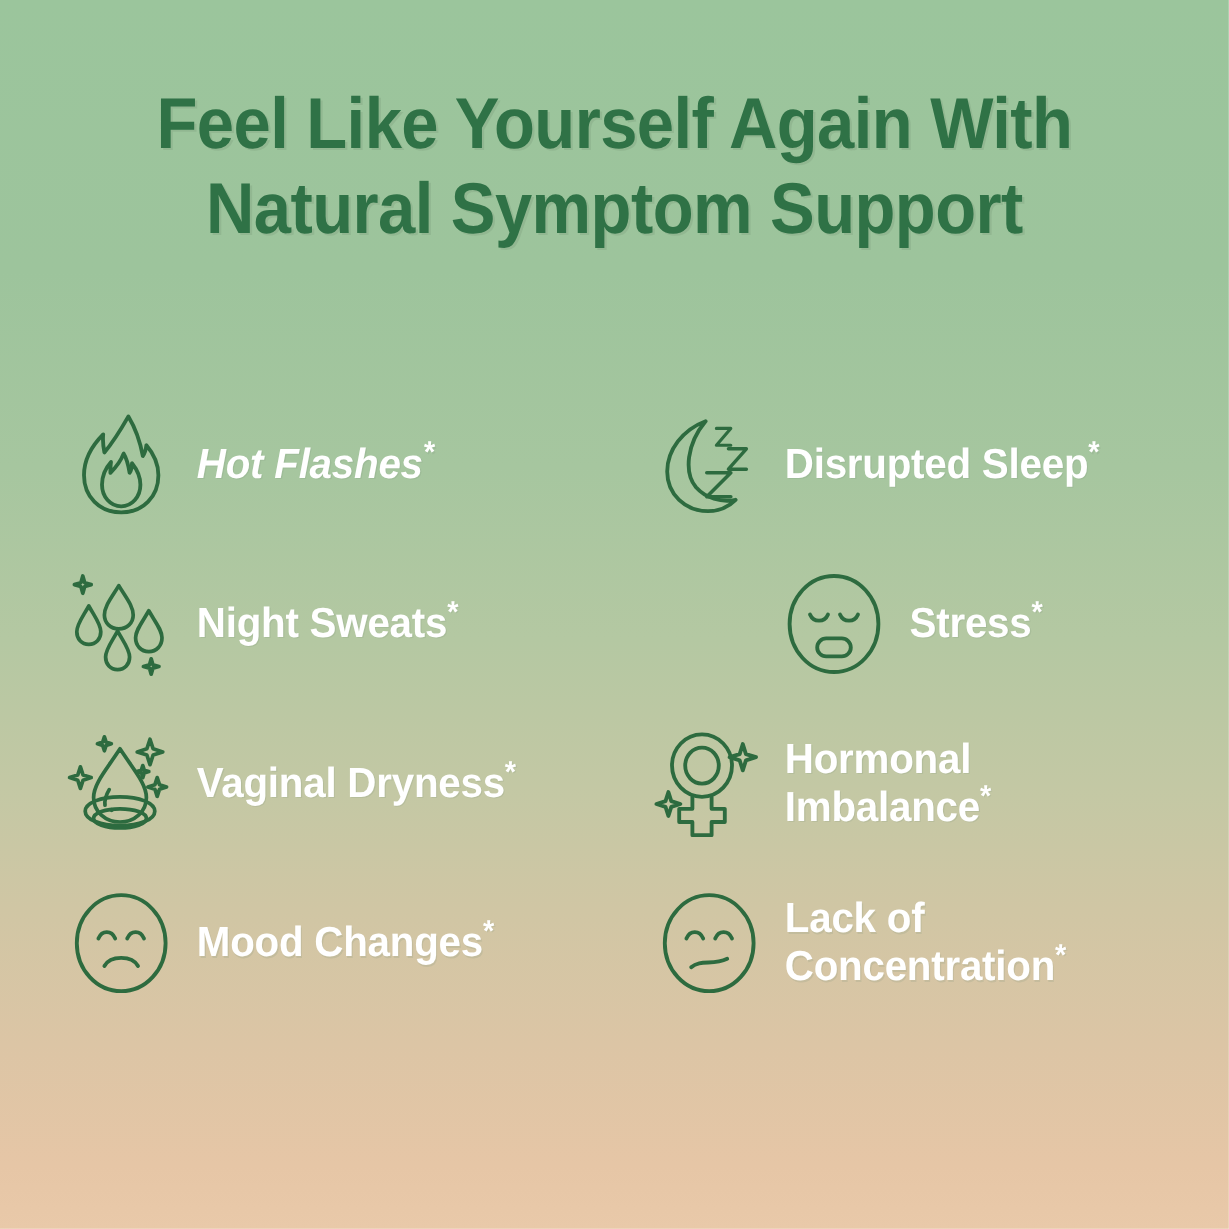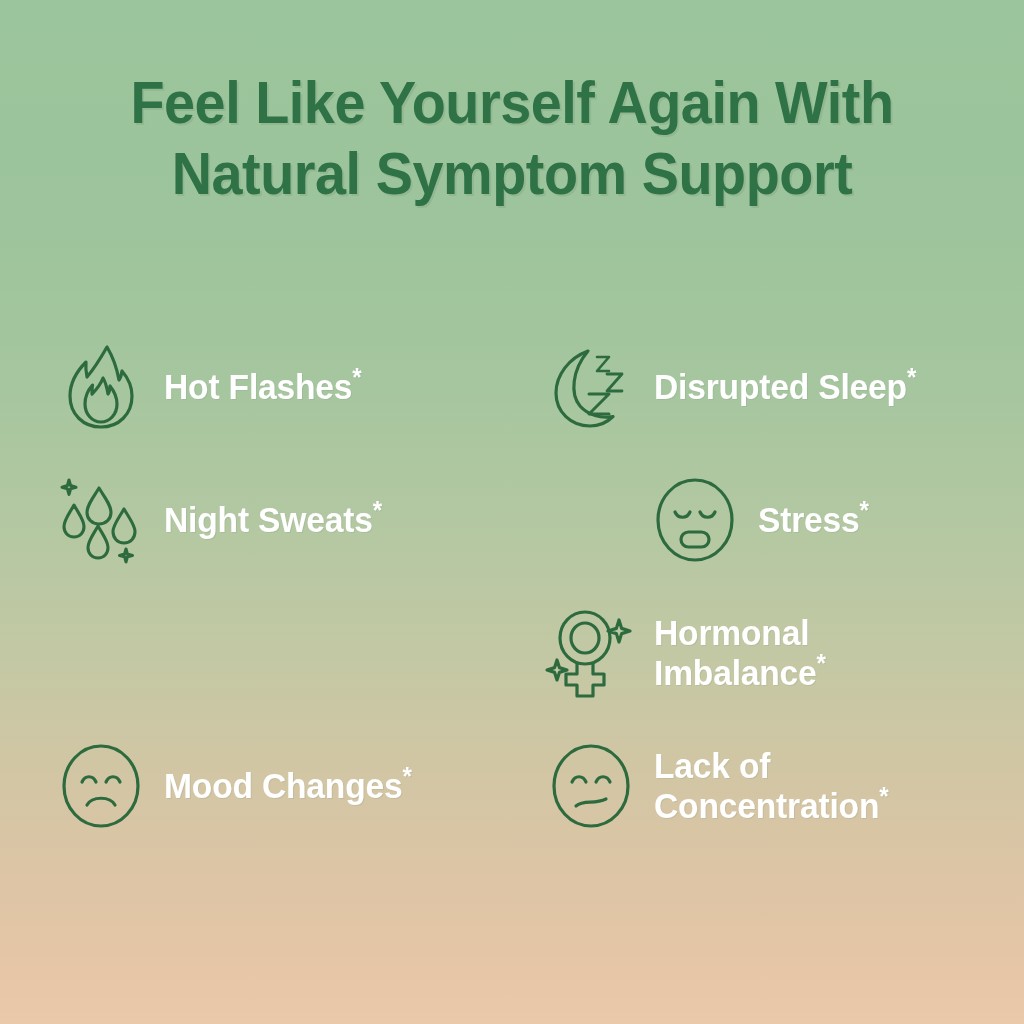--- a/index.html
+++ b/index.html
@@ -101,21 +101,21 @@
 
 <div class="poster">
 
   <h1 class="headline">
     <span class="hl-line">Feel Like Yourself Again With</span>
     <span class="hl-line">Natural Symptom Support</span>
   </h1>
 
   <div class="grid">
 
-    <div class="item" style="grid-column:1; grid-row:1;">
+    <div class="item" style="grid-column:1; grid-row:1;font-style:italic;">
       <span class="icon-wrap">
         <svg width="76" height="86" viewBox="0 0 76 86">
           <g fill="none" stroke="#2d6b3f" stroke-width="3.2" stroke-linecap="round" stroke-linejoin="round">
             <path d="M44 3 C36 17 30 26 24 33 C23 28 22.5 23 23 18 C14 27 7 39 7 52 C7 70 20 83 38 83 C56 83 69 70 69 52 C69 42 65 34 59 27 C58.5 31 57.5 34 56 36 C54 25 50 13 44 3 Z"></path>
             <path d="M40 34 C37 42 33 46 29 50 C29 47 29 44 29.5 41 C25 46 22 53 22 60 C22 70 29 78 38 78 C47 78 54 70 54 60 C54 53 51 47 47 42 C47 45 46.5 48 45 50 C44 44 42.5 38 40 34 Z"></path>
           </g>
         </svg>
       </span>
       <div class="label">
         <span>Hot Flashes</span><span class="star">*</span>
@@ -133,20 +133,41 @@
             <path d="M11 3 L12.6 8.6 L18 10.2 L12.6 11.8 L11 17.4 L9.4 11.8 L4 10.2 L9.4 8.6 Z"></path>
             <path d="M68 72 L69.4 77 L74.5 78.4 L69.4 79.8 L68 84.8 L66.6 79.8 L61.5 78.4 L66.6 77 Z"></path>
           </g>
         </svg>
       </span>
       <div class="label">
         <span>Night Sweats</span><span class="star">*</span>
       </div>
     </div>
 
+    <div class="item" style="grid-column:1; grid-row:3;">
+      <span class="icon-wrap">
+        <svg width="88" height="86" viewBox="0 0 88 86">
+          <g fill="none" stroke="#2d6b3f" stroke-width="3.1" stroke-linecap="round" stroke-linejoin="round">
+            <path d="M43 14 C54 31 65 43 65 54.5 C65 66.5 55 75 43 75 C31 75 21 66.5 21 54.5 C21 43 32 31 43 14 Z"></path>
+            <path d="M34 48 C31 53 30 57 30.5 61"></path>
+            <circle cx="36" cy="65" r="1.8" fill="#2d6b3f" stroke="none"></circle>
+            <path d="M14 66 C14 59 27 54 43 54 C59 54 72 59 72 66 C72 73 59 78 43 78 C27 78 14 73 14 66 Z"></path>
+            <path d="M21 72 C21 67.5 31 64 43 64 C55 64 65 67.5 65 72 C65 76.5 55 80 43 80 C31 80 21 76.5 21 72 Z"></path>
+            <path d="M68 6 L70.6 14 L78.6 16.6 L70.6 19.2 L68 27.2 L65.4 19.2 L57.4 16.6 L65.4 14 Z"></path>
+            <path d="M10 29 L12.2 35.8 L19 38 L12.2 40.2 L10 47 L7.8 40.2 L1 38 L7.8 35.8 Z"></path>
+            <path d="M74 38 L75.9 43.9 L81.8 45.8 L75.9 47.7 L74 53.6 L72.1 47.7 L66.2 45.8 L72.1 43.9 Z"></path>
+            <path d="M30 4 L31.4 8.4 L35.8 9.8 L31.4 11.2 L30 15.6 L28.6 11.2 L24.2 9.8 L28.6 8.4 Z"></path>
+            <path d="M62 28 L63.2 31.8 L67 33 L63.2 34.2 L62 38 L60.8 34.2 L57 33 L60.8 31.8 Z"></path>
+          </g>
+        </svg>
+      </span>
+      <div class="label">
+        <span>Vaginal Dryness</span><span class="star">*</span>
+      </div>
+    </div>
 
     <div class="item" style="grid-column:1; grid-row:4;">
       <span class="icon-wrap">
         <svg width="82" height="86" viewBox="0 0 82 86">
           <g fill="none" stroke="#2d6b3f" stroke-width="3.2" stroke-linecap="round" stroke-linejoin="round">
             <ellipse cx="41" cy="43" rx="37" ry="40"></ellipse>
             <path d="M22 39 C25 32 33 32 36 39"></path>
             <path d="M46 39 C49 32 57 32 60 39"></path>
             <path d="M27 62 C32 53 50 53 55 62"></path>
           </g>

